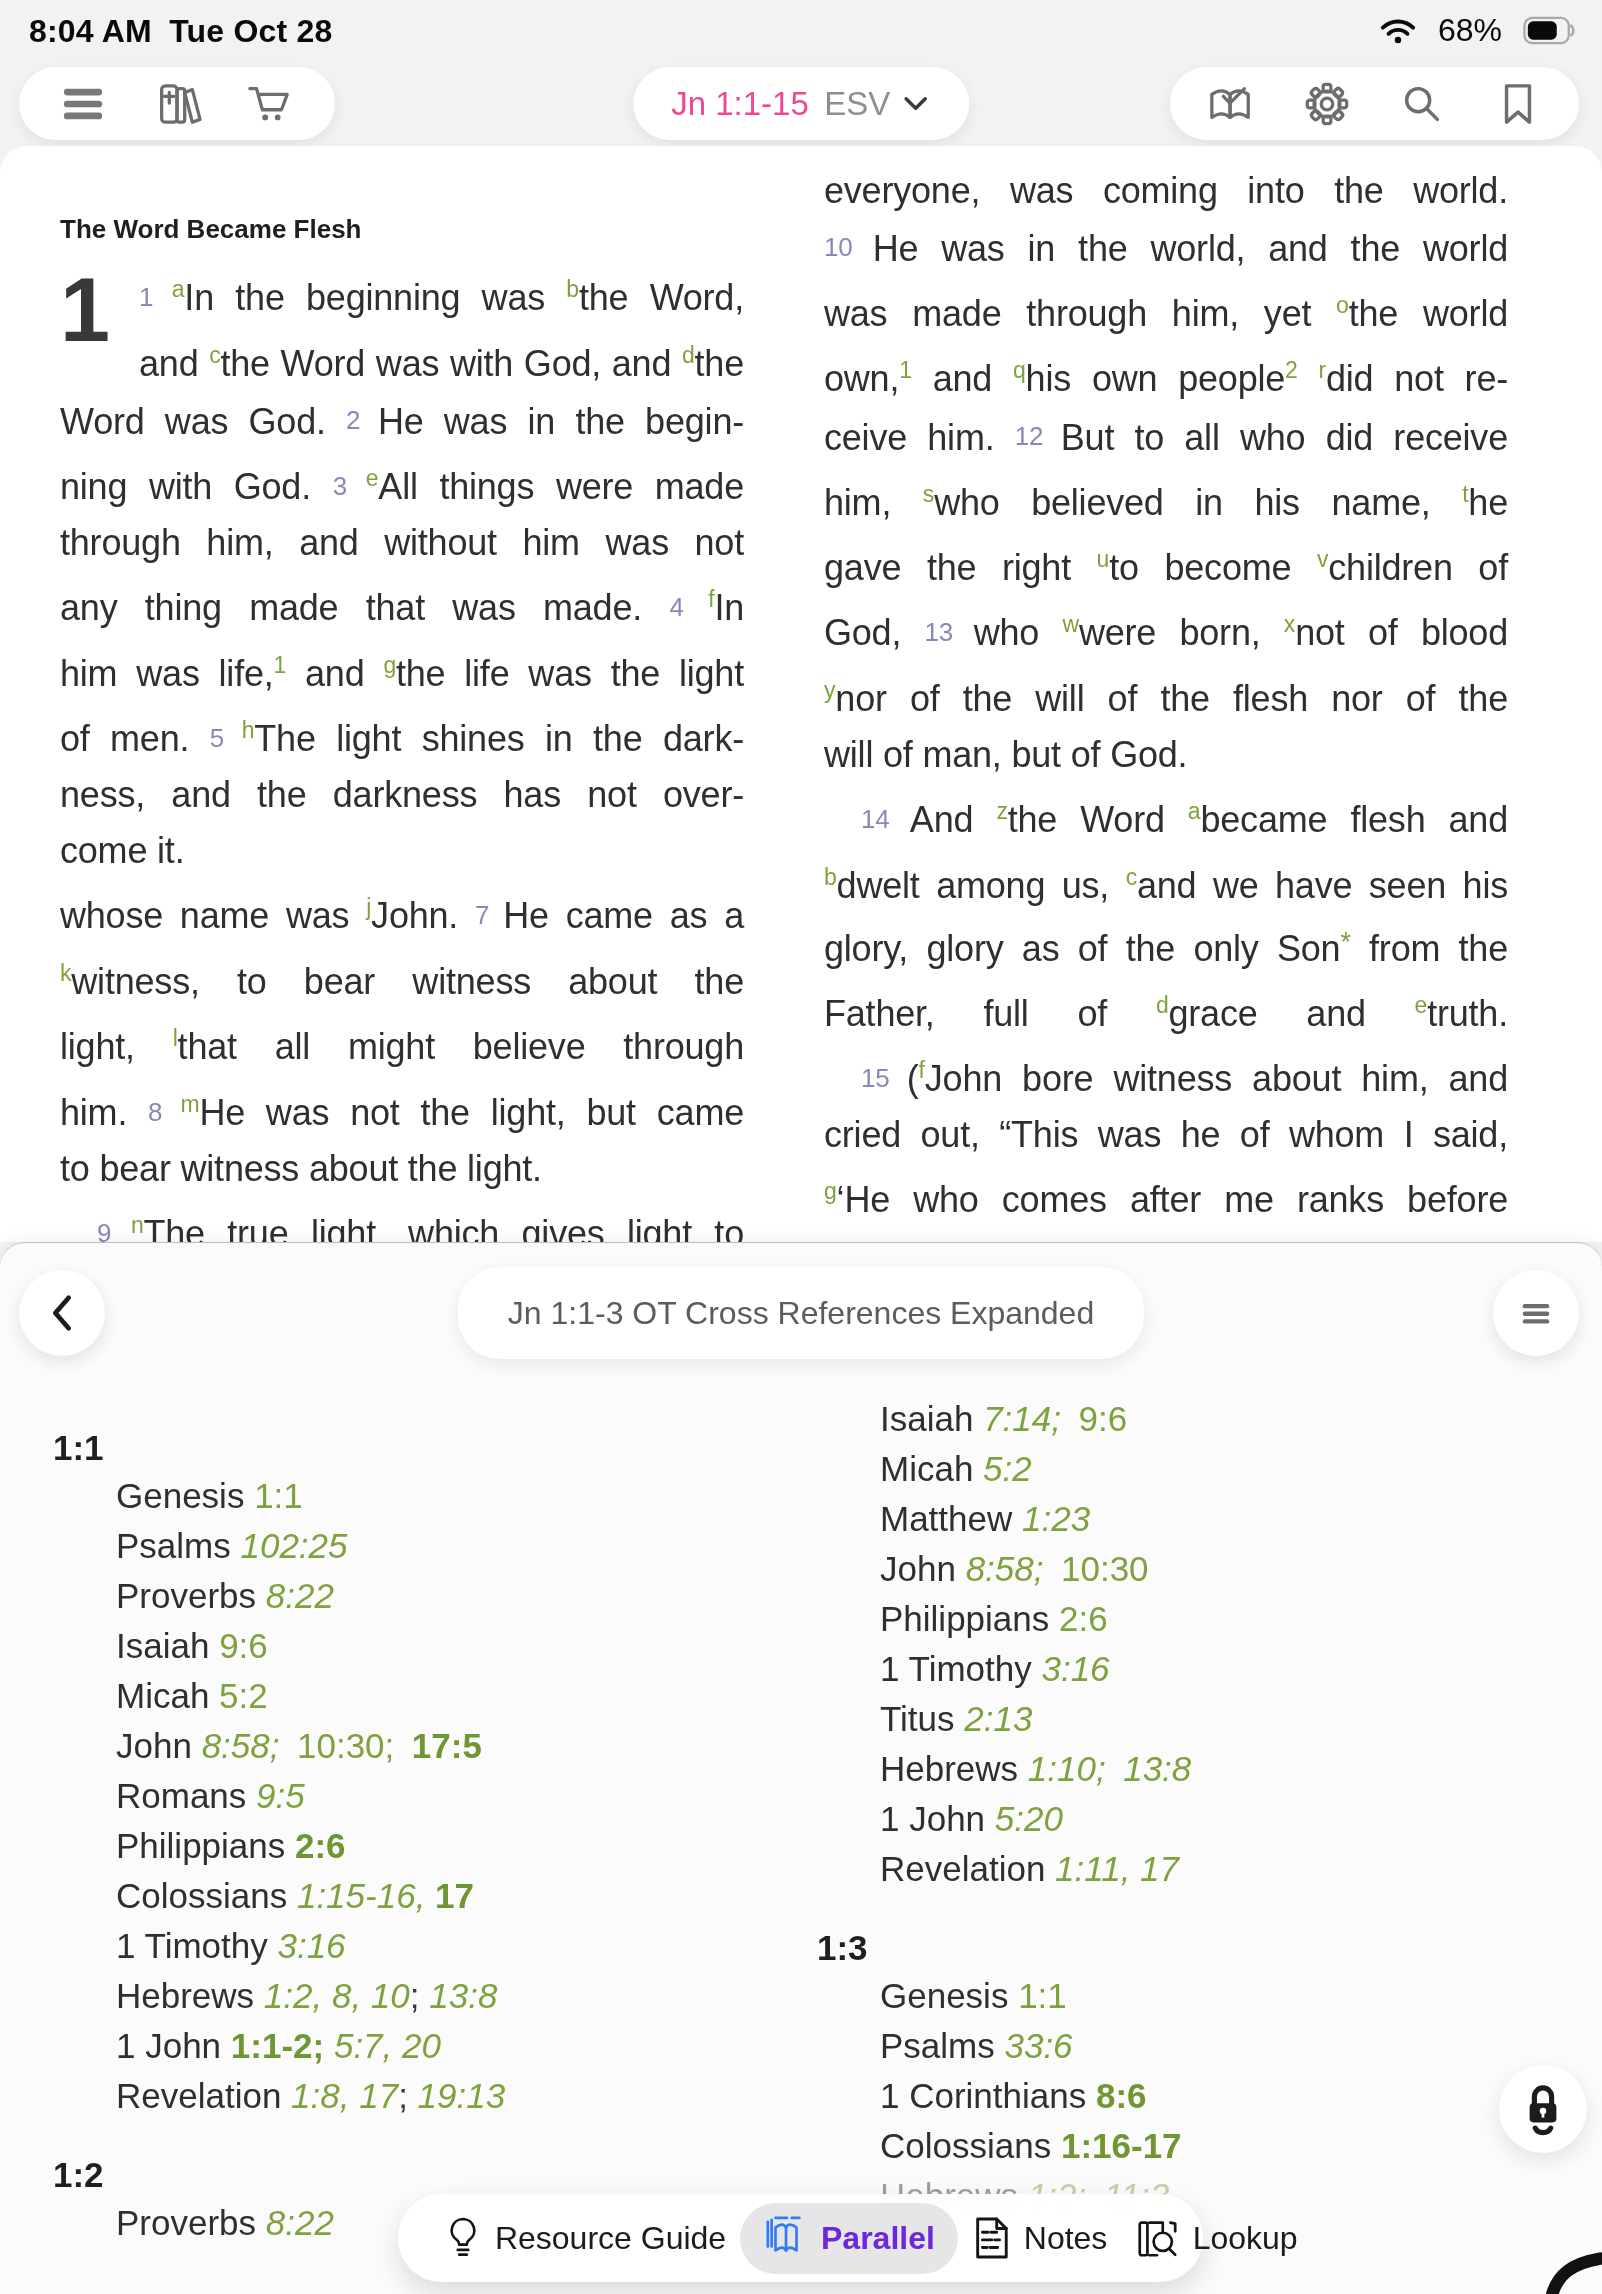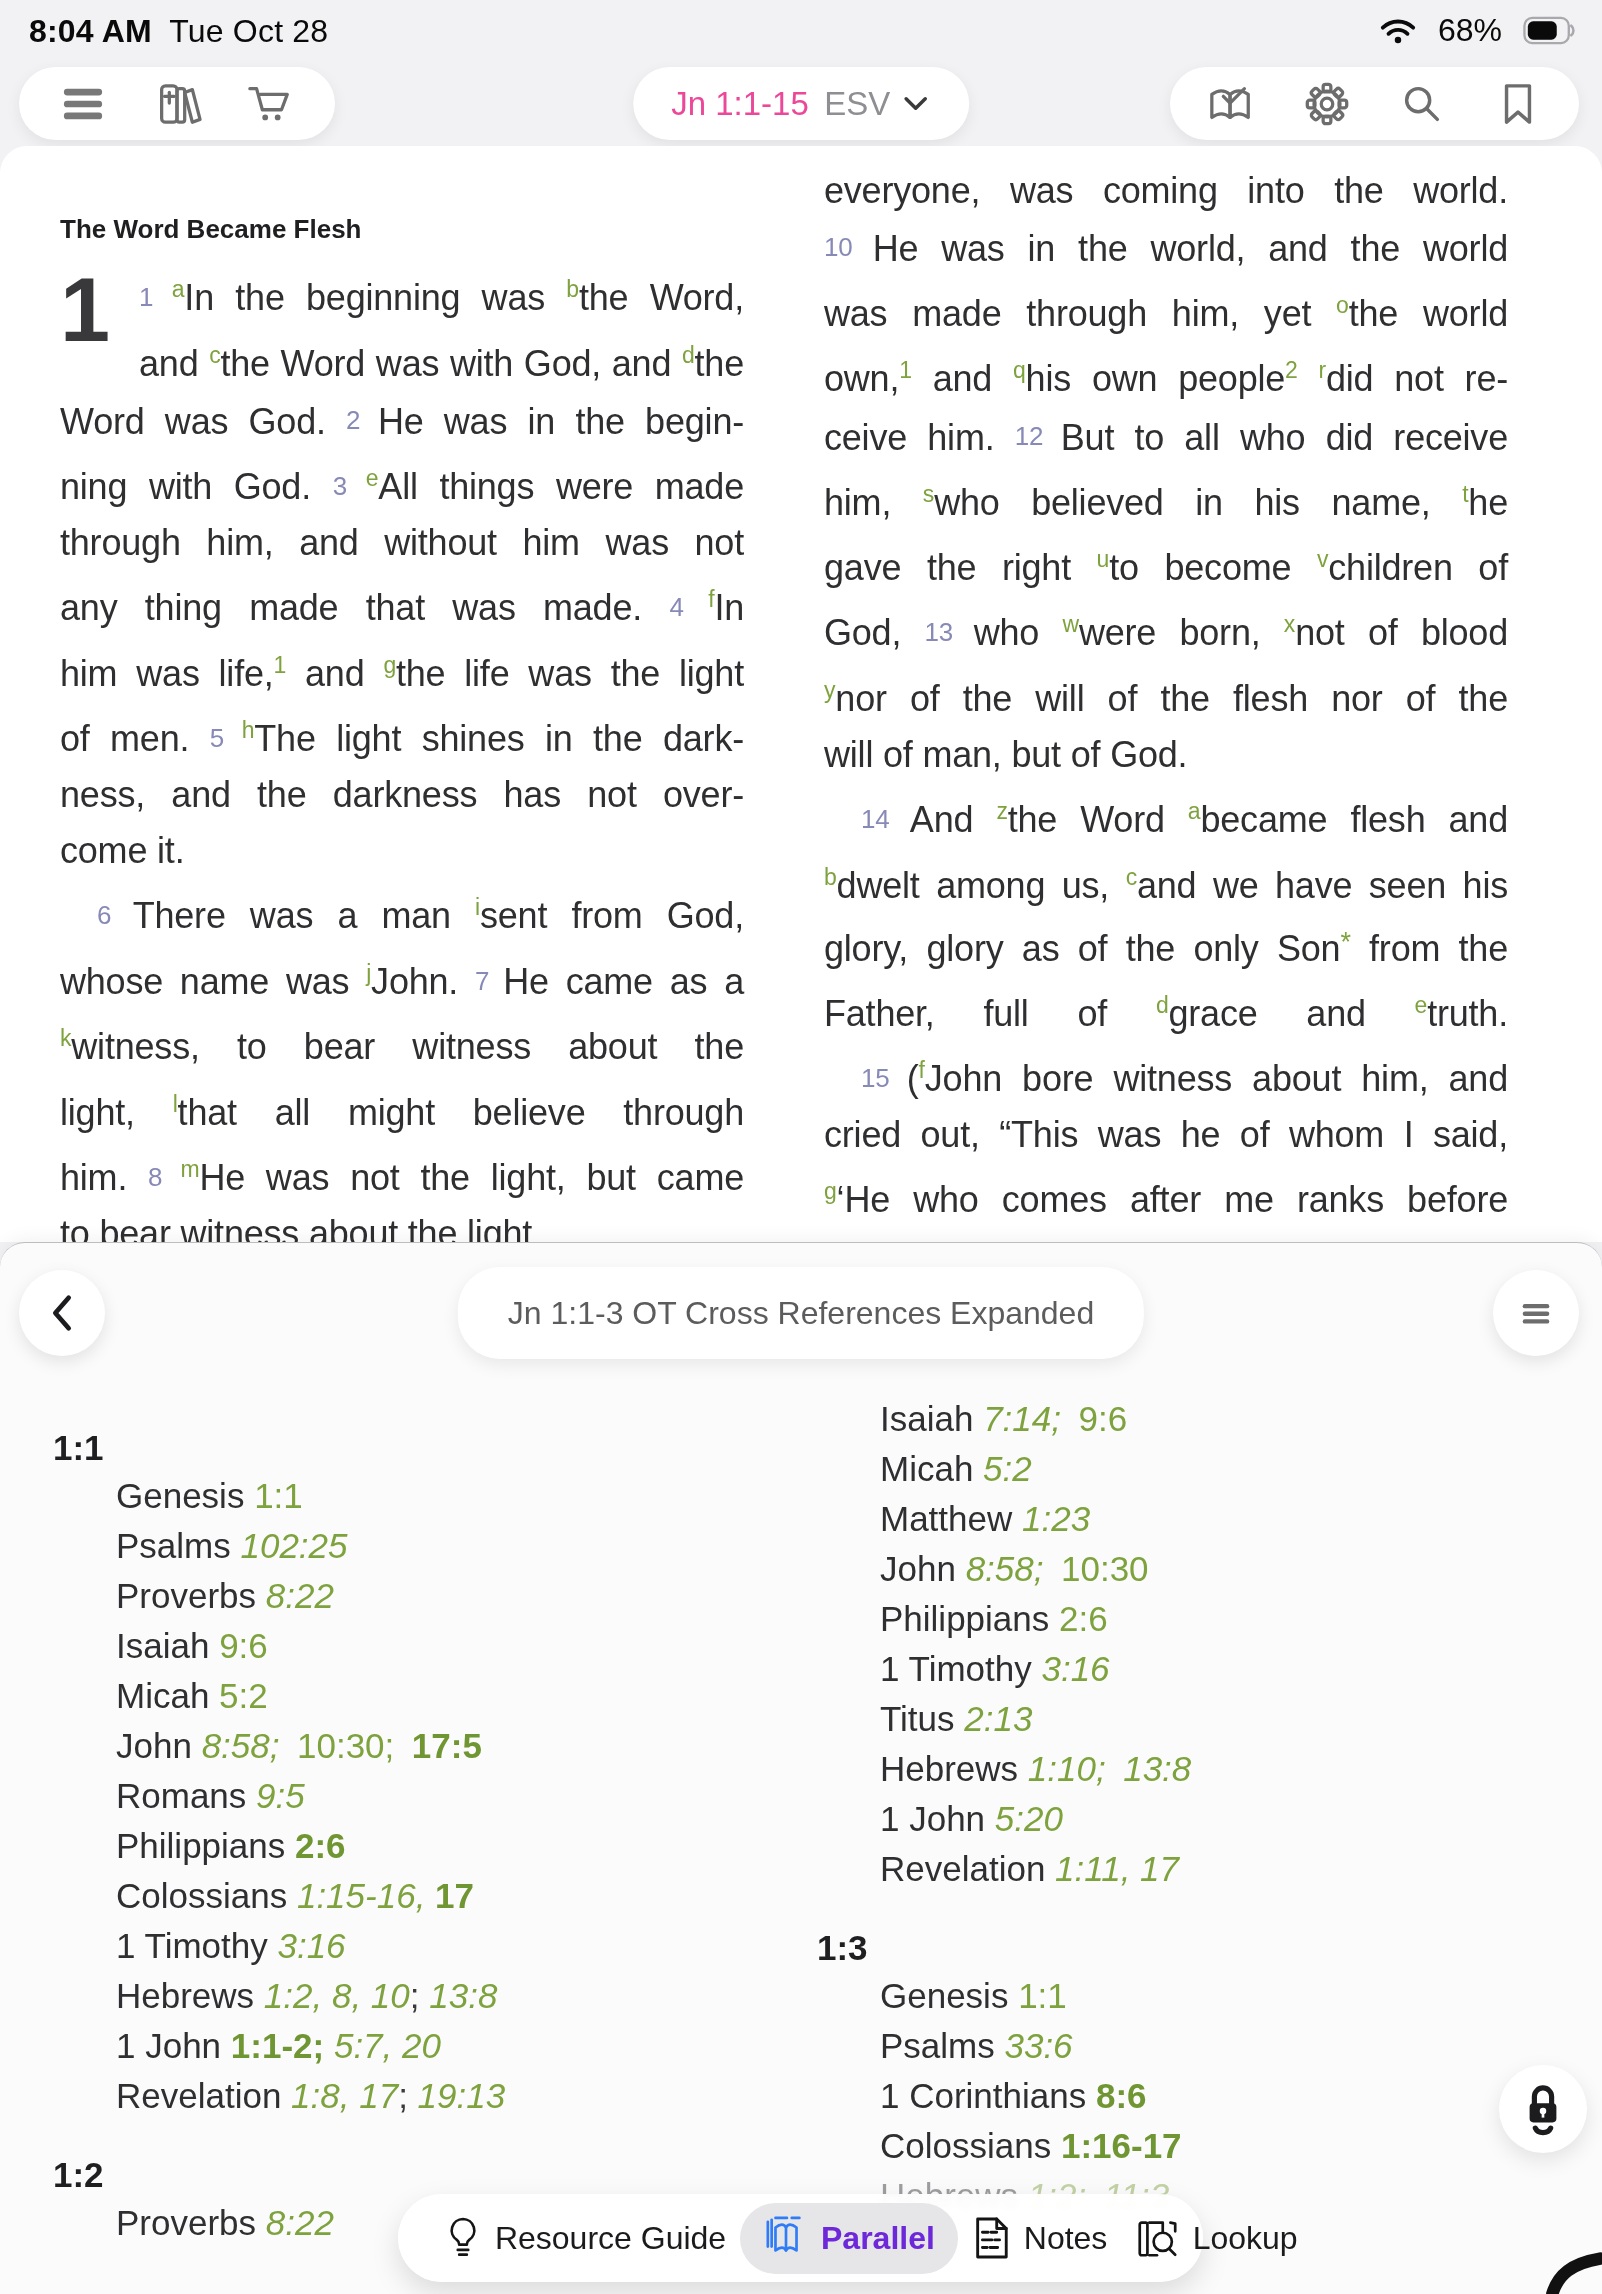--- a/index.html
+++ b/index.html
@@ -1,21 +1,21 @@
 <!DOCTYPE html>
 <html><head>
 <meta charset="utf-8">
 <style>
   html,body{margin:0;padding:0;background:#e8e8ea;}
   #app{position:relative;width:1602px;height:2294px;margin:0 auto;background:#f2f2f4;
        font-family:"Liberation Sans",sans-serif;overflow:hidden;color:#2f2f31;}
   
   .statusbar{position:absolute;left:0;top:0;width:100%;height:58px;}
   .sb-left{position:absolute;left:29px;top:13.4px;font-size:32px;font-weight:700;color:#0a0a0a;letter-spacing:0.2px;}
-  .sb-left .sb-date{font-weight:400;margin-left:17.3px;}
+  .sb-left .sb-date{font-weight:700;margin-left:17.3px;}
   .sb-right{position:absolute;right:25px;top:11.5px;display:flex;align-items:center;gap:21px;}
   .sb-batt-label{font-size:32px;color:#0a0a0a;}
   
   .pill{position:absolute;top:67px;height:73px;background:#fff;border-radius:37px;
         box-shadow:0 4.8px 15.4px rgba(0,0,0,.07);display:flex;align-items:center;}
   .pill-left{left:19px;width:281px;justify-content:space-around;padding:0 17.3px;}
   .pill-center{left:50%;transform:translateX(-50%);padding:0 38px;gap:9.6px;cursor:pointer;}
   .pill-right{right:23px;width:382px;justify-content:space-around;padding:0 13.4px;}
   .ref-text{font-size:33px;font-weight:400;color:#ec4899;}
   .trans-text{font-size:33px;color:#8e8e93;margin-left:5.8px;}
@@ -187,21 +187,20 @@
       <div class="bline pad"><span class="vn">1 </span><span class="xl">a</span><span class="bt">In the beginning was </span><span class="xl">b</span><span class="bt">the Word,</span></div>
           <div class="bline pad"><span class="bt">and </span><span class="xl">c</span><span class="bt">the Word was with God, and </span><span class="xl">d</span><span class="bt">the</span></div>
           <div class="bline"><span class="bt">Word was God. </span><span class="vn">2 </span><span class="bt">He was in the begin-</span></div>
           <div class="bline"><span class="bt">ning with God. </span><span class="vn">3 </span><span class="xl">e</span><span class="bt">All things were made</span></div>
           <div class="bline"><span class="bt">through him, and without him was not</span></div>
           <div class="bline"><span class="bt">any thing made that was made. </span><span class="vn">4 </span><span class="xl">f</span><span class="bt">In</span></div>
           <div class="bline"><span class="bt">him was life,</span><span class="fn">1</span><span class="bt"> and </span><span class="xl">g</span><span class="bt">the life was the light</span></div>
           <div class="bline"><span class="bt">of men. </span><span class="vn">5 </span><span class="xl">h</span><span class="bt">The light shines in the dark-</span></div>
           <div class="bline"><span class="bt">ness, and the darkness has not over-</span></div>
           <div class="bline flush"><span class="bt">come it.</span></div>
-          <div class="bline ind"><span class="vn">6 </span><span class="bt">There was a man </span><span class="xl">i</span><span class="bt">sent from God,</span></div>
           <div class="bline"><span class="bt">whose name was </span><span class="xl">j</span><span class="bt">John. </span><span class="vn">7 </span><span class="bt">He came as a</span></div>
           <div class="bline"><span class="xl">k</span><span class="bt">witness, to bear witness about the</span></div>
           <div class="bline"><span class="bt">light, </span><span class="xl">l</span><span class="bt">that all might believe through</span></div>
           <div class="bline"><span class="bt">him. </span><span class="vn">8 </span><span class="xl">m</span><span class="bt">He was not the light, but came</span></div>
           <div class="bline flush"><span class="bt">to bear witness about the light.</span></div>
           <div class="bline ind"><span class="vn">9 </span><span class="xl">n</span><span class="bt">The true light, which gives light to</span></div>
         </div>
     </div>
     <div class="bible-col rightc">
       <div class="lines">

